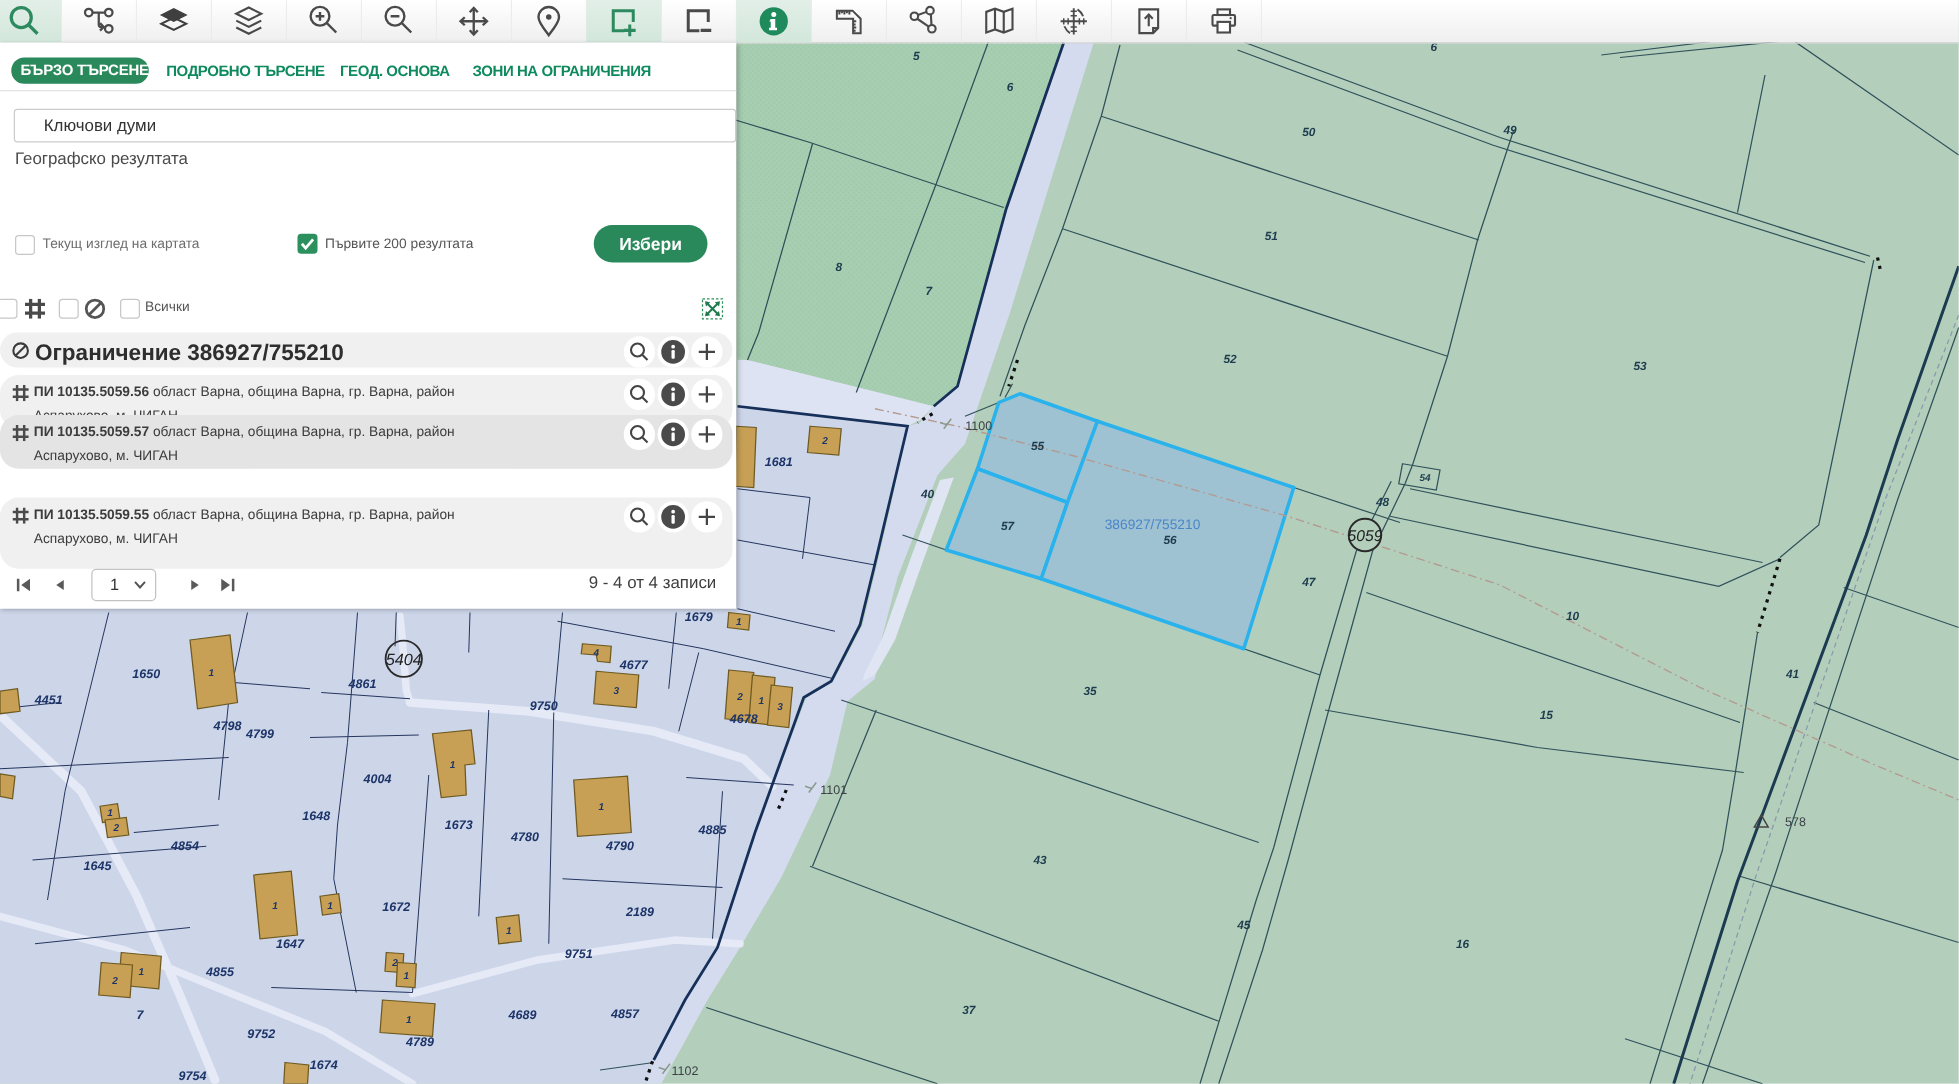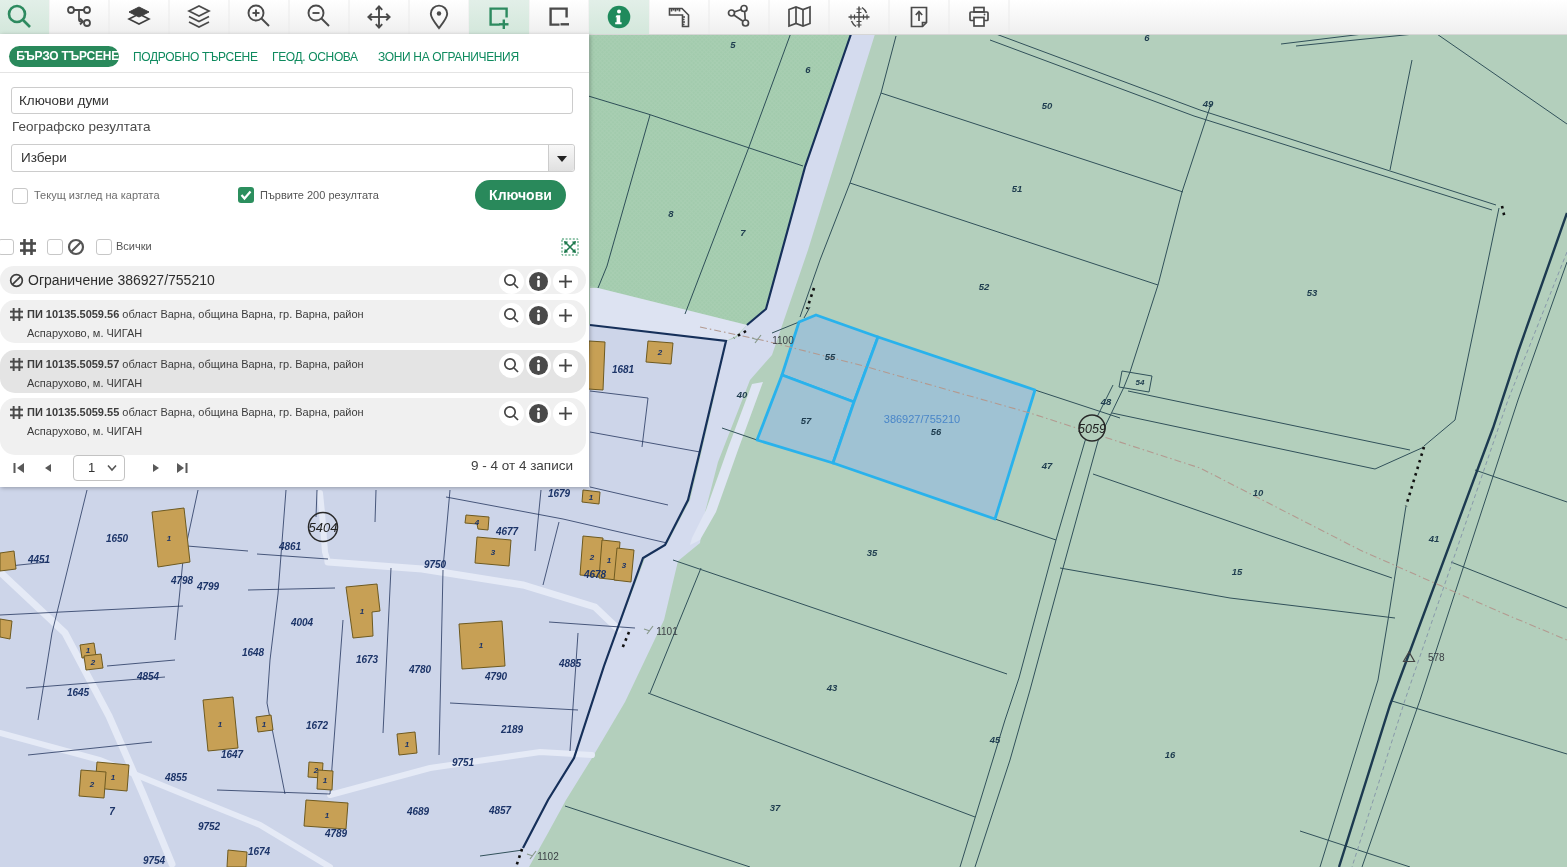--- a/index.html
+++ b/index.html
@@ -2,24 +2,24 @@
 <html><head><meta charset="utf-8">
 <style>
 html,body{margin:0;padding:0}
 body{width:1567px;height:867px;overflow:hidden;position:relative;font-family:"Liberation Sans",sans-serif;background:#fff}
 #mapwrap{position:absolute;left:0;top:0;width:1567px;height:867px}
 #toolbar{position:absolute;left:0;top:0;width:1567px;height:34px;background:linear-gradient(#ffffff,#efefef);border-bottom:1px solid #d6d6d6;z-index:5}
 .tcell{position:absolute;top:0;width:60px;height:34px}
 .tcell.act{background:linear-gradient(#e2efe8,#d3e7db)}
 .ticon{position:absolute;top:3px;width:28px;height:28px}
 #panel{position:absolute;left:0;top:34px;width:589px;height:453px;background:#fff;z-index:6;box-shadow:1px 1px 4px rgba(0,0,0,.28)}
-.tab{position:absolute;font-weight:normal;font-size:12px;color:#0e8a5e;letter-spacing:-0.35px;white-space:nowrap}
+.tab{position:absolute;font-weight:bold;font-size:12px;color:#0e8a5e;letter-spacing:-0.35px;white-space:nowrap}
 #tabpill{position:absolute;left:9px;top:12px;width:110px;height:21px;background:#29895b;border-radius:11px;color:#fff;font-weight:bold;font-size:12px;text-align:right;line-height:21px;letter-spacing:-0.2px}
 #tabsep{position:absolute;left:0;top:38px;width:589px;height:1px;background:#e4e4e4}
-#kw{position:absolute;left:11px;top:53px;width:553px;height:25px;border:1px solid #ccc;border-radius:3px;font-size:13.5px;color:#333;line-height:25px;padding-left:7px}
+#kw{position:absolute;left:11px;top:53px;width:553px;height:25px;border:1px solid #ccc;border-radius:3px;font-size:13.5px;color:#333;line-height:25px;padding-left:23px}
 #geolabel{position:absolute;left:12px;top:85px;font-size:13.5px;color:#4a4a4a}
 #sel{position:absolute;left:11px;top:110px;width:553px;height:26px;border:1px solid #ccc;border-radius:3px;font-size:13.5px;color:#333;line-height:26px;padding-left:9px}
 #selbtn{position:absolute;right:0px;top:0px;width:25px;height:26px;background:linear-gradient(#f8f8f8,#e0e0e0);border-left:1px solid #ccc;border-radius:0 3px 3px 0}
 #selbtn:after{content:"";position:absolute;left:8px;top:11px;border-left:5px solid transparent;border-right:5px solid transparent;border-top:6px solid #222}
 .cb{position:absolute;width:14px;height:14px;border:1px solid #c7c7c7;border-radius:3px;background:#fff}
 .cbg{position:absolute;width:16px;height:16px;border-radius:3px;background:#2c8f5e}
 .cblabel{position:absolute;font-size:11px;color:#6e6e6e;white-space:nowrap}
 #searchbtn{position:absolute;left:475px;top:146px;width:91px;height:30px;background:#29895b;border-radius:15px;color:#fff;font-weight:bold;font-size:14px;text-align:center;line-height:30px}
 .rrow{position:absolute;left:0;width:586px;background:#f0f0f0;border-radius:15px}
 .rtext{position:absolute;left:27px;top:5px;font-size:11px;color:#3c3c3c;line-height:19px;width:420px}
@@ -412,30 +412,29 @@
     </svg>
 </div>
 <div id="panel">
 <div id="tabpill">БЪРЗО ТЪРСЕНЕ</div>
 <div class="tab" style="left:133px;top:16px">ПОДРОБНО ТЪРСЕНЕ</div>
 <div class="tab" style="left:272px;top:16px">ГЕОД. ОСНОВА</div>
 <div class="tab" style="left:378px;top:16px">ЗОНИ НА ОГРАНИЧЕНИЯ</div>
 <div id="tabsep"></div>
 <div id="kw">Ключови думи</div>
 <div id="geolabel">Географско резултата</div>
-<div id="sel">Избери<div id="selbtn"></div></div>
 <div class="cb" style="left:12px;top:154px"></div>
 <div class="cblabel" style="left:34px;top:155px">Текущ изглед на картата</div>
 <div class="cbg" style="left:238px;top:153px">
       <svg width="16" height="16">
         <polyline points="3.5,8 6.5,11.5 12.5,4.5" stroke="#fff" stroke-width="2.2" fill="none"></polyline>
       </svg>
     </div>
 <div class="cblabel" style="left:260px;top:155px;color:#555">Първите 200 резултата</div>
-<div id="searchbtn">Ключови</div>
+<div id="searchbtn">Избери</div>
 <div id="filterrow">
 <div class="cb" style="left:-2px;top:205px"></div>
 <svg style="position:absolute;left:20px;top:205px" width="16" height="16" viewBox="0 0 16 16">
         <g stroke="#4a4a4a" stroke-width="2.6">
           <line x1="4.5" y1="0" x2="4.5" y2="16"></line>
           <line x1="11.5" y1="0" x2="11.5" y2="16"></line>
           <line x1="0" y1="4.5" x2="16" y2="4.5"></line>
           <line x1="0" y1="11.5" x2="16" y2="11.5"></line>
         </g>
       </svg>
@@ -458,21 +457,21 @@
           <polygon points="3,15 7.2,14.2 3.8,10.8"></polygon>
         </g>
       </svg>
 </div>
 <div id="rows">
 <div class="rrow" style="top:232px;height:28px">
   <svg style="position:absolute;left:9px;top:7px" width="15" height="15" viewBox="0 0 18 18">
           <circle cx="9" cy="9" r="7" fill="none" stroke="#3c3c3c" stroke-width="2"></circle>
           <line x1="4" y1="14" x2="14" y2="4" stroke="#3c3c3c" stroke-width="2"></line>
         </svg>
-  <div style="position:absolute;left:28px;top:6px;font-size:14px;font-weight:normal;color:#2e2e2e">Ограничение 386927/755210</div>
+  <div style="position:absolute;left:28px;top:6px;font-size:18px;font-weight:bold;color:#2e2e2e">Ограничение 386927/755210</div>
   <div class="rbtn" style="left:499px">
           <svg width="25" height="25" viewBox="0 0 25 25">
             <circle cx="11" cy="11" r="5.2" fill="none" stroke="#444" stroke-width="1.7"></circle>
             <line x1="15" y1="15" x2="19" y2="19" stroke="#444" stroke-width="1.7"></line>
           </svg>
         </div>
   <div class="rbtn" style="left:526px">
           <svg width="25" height="25" viewBox="0 0 25 25">
             <circle cx="12.5" cy="12.5" r="9.5" fill="#4a4a4a"></circle>
             <circle cx="12.5" cy="8.3" r="1.5" fill="#fff"></circle>
@@ -513,21 +512,21 @@
         </div>
   <div class="rbtn" style="left:553px">
           <svg width="25" height="25" viewBox="0 0 25 25">
             <g stroke="#444" stroke-width="1.8">
               <line x1="12.5" y1="6" x2="12.5" y2="19"></line>
               <line x1="6" y1="12.5" x2="19" y2="12.5"></line>
             </g>
           </svg>
         </div>
 </div>
-<div class="rrow" style="top:316px;height:43px;background:#e4e4e4">
+<div class="rrow" style="top:298px;height:43px;background:#e4e4e4">
   <svg style="position:absolute;left:10px;top:8px" width="13" height="13" viewBox="0 0 16 16">
           <g stroke="#4a4a4a" stroke-width="2.4">
             <line x1="4.5" y1="0" x2="4.5" y2="16"></line>
             <line x1="11.5" y1="0" x2="11.5" y2="16"></line>
             <line x1="0" y1="4.5" x2="16" y2="4.5"></line>
             <line x1="0" y1="11.5" x2="16" y2="11.5"></line>
           </g>
         </svg>
   <div class="rtext"><b>ПИ 10135.5059.57</b> област Варна, община Варна, гр. Варна, район<br>Аспарухово, м. ЧИГАН</div>
   <div class="rbtn" style="left:499px">

